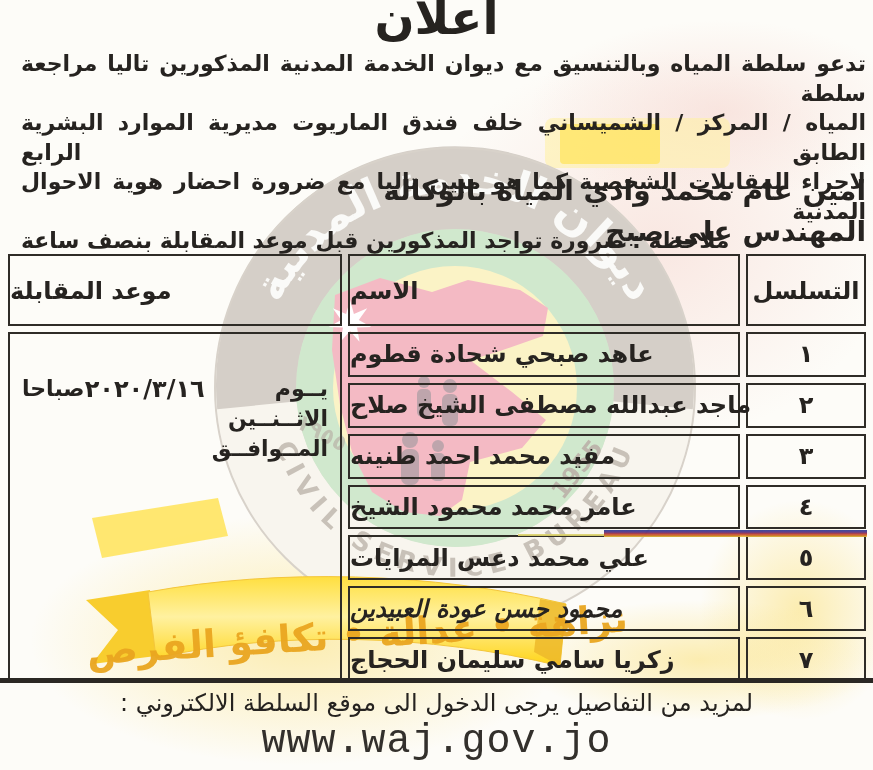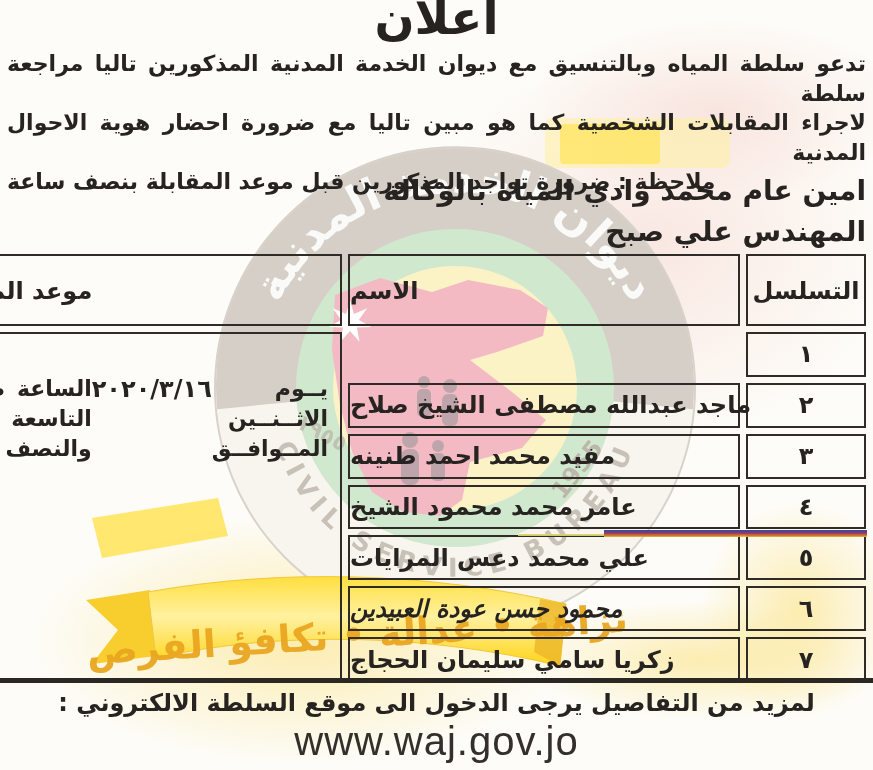--- a/index.html
+++ b/index.html
@@ -4,21 +4,21 @@
 <style>
   html,body{margin:0;padding:0;background:#e8e8e8;}
   .page{position:relative;width:873px;height:770px;background:#fdfcf8;overflow:hidden;
         font-family:"DejaVu Sans",sans-serif;color:#262320;direction:rtl;margin:0 auto;}
   .layer{position:absolute;inset:0;}
   .content{position:absolute;inset:0;z-index:2;}
 
   .title{position:absolute;top:-10px;left:0;right:0;margin:0;text-align:center;
          font-size:47px;font-weight:700;letter-spacing:1px;}
 
-  .intro{position:absolute;top:49px;right:7px;left:7px;}
+  .intro{position:absolute;top:49px;right:7px;left:21px;}
   .intro-line{font-size:22px;font-weight:700;line-height:29.5px;}
   .intro-line.fill{text-align:justify;text-align-last:justify;}
   .intro-line.last{text-align:left;}
 
   .sig{position:absolute;top:170px;right:7px;font-size:28px;font-weight:700;line-height:41px;}
 
   .atable{position:absolute;top:254px;right:7px;width:858px;height:428px;display:grid;
           grid-template-columns:120px 392px 1fr;grid-template-rows:72px repeat(7,1fr);gap:6px;}
   .cell{border:2.5px solid #2f2c27;display:flex;align-items:center;justify-content:center;
         font-weight:700;background:transparent;}
@@ -35,23 +35,23 @@
   .sched-line.sl2{font-size:24px;text-align:center;letter-spacing:1px;}
   .sched-line.sl4{text-align:center;}
 
   .rainbow{position:absolute;left:604px;top:530px;width:263px;height:7px;z-index:3;opacity:.92;
     background:linear-gradient(to bottom,#2c3c96 0%,#553083 30%,#b03136 55%,#d8702c 75%,#e5cf43 100%);}
   .rainbow::before{content:"";position:absolute;left:-86px;top:4px;width:86px;height:2px;background:#ddd46e;}
 
   .bottom-rule{position:absolute;left:0;top:678px;width:873px;height:5px;background:#2b2824;z-index:2;}
 
   .footer-note{position:absolute;top:689px;left:0;right:0;text-align:center;
-               font-size:24px;font-weight:700;}
+               font-size:24px;font-weight:400;}
   .footer-url{position:absolute;top:719px;left:0;right:0;text-align:center;direction:ltr;
-              font-family:Liberation Sans, sans-serif;font-size:40px;color:#33302c;letter-spacing:1px;}
+              font-family:Liberation Mono, monospace;font-size:40px;color:#33302c;letter-spacing:1px;}
 </style>
 </head>
 <body>
 
 <div class="page">
 
   <div class="layer" style="z-index:1;">
     <svg width="873" height="770" viewBox="0 0 873 770" xmlns="http://www.w3.org/2000/svg">
       <defs>
         <radialGradient id="gp" cx="50%" cy="50%" r="50%">
@@ -119,40 +119,41 @@
       </g>
     </svg>
   </div>
 
   <div class="content">
 
     <h1 class="title">اعلان</h1>
 
     <div class="intro" id="intro">
         <div class="intro-line fill">تدعو سلطة المياه وبالتنسيق مع ديوان الخدمة المدنية المذكورين تاليا مراجعة سلطة</div>
+        <div class="intro-line fill">المياه / المركز / الشميساني خلف فندق الماريوت مديرية الموارد البشرية الطابق الرابع</div>
         <div class="intro-line fill">لاجراء المقابلات الشخصية كما هو مبين تاليا مع ضرورة احضار هوية الاحوال المدنية</div>
         <div class="intro-line last">ملاحظة : ضرورة تواجد المذكورين قبل موعد المقابلة بنصف ساعة</div>
       </div>
 
     <div class="sig">
       <div>امين عام محمد وادي المياه بالوكالة</div>
       <div>المهندس علي صبح</div>
     </div>
 
     <div class="atable" id="grid">
       <div class="cell th th-serial">التسلسل</div>
       <div class="cell th th-name">الاسم</div>
       <div class="cell th th-date">موعد المقابلة</div>
       <div class="cell schedule" id="schedule">
           <div class="sched-line sl1">يــوم الاثــنــين المــوافــق</div>
           <div class="sched-line sl2">٢٠٢٠/٣/١٦</div>
-          <div class="sched-line sl3">الساعة التاسعة والنصف</div>
           <div class="sched-line sl4">صباحا</div>
         </div>
     <div class="cell serial" style="grid-area: 2 / 1;">١</div>
+        <div class="cell name" style="grid-area: 2 / 2;">عاهد صبحي شحادة قطوم</div>
         <div class="cell serial" style="grid-area: 3 / 1;">٢</div>
         <div class="cell name" style="grid-area: 3 / 2;">ماجد عبدالله مصطفى الشيخ صلاح</div>
         <div class="cell serial" style="grid-area: 4 / 1;">٣</div>
         <div class="cell name" style="grid-area: 4 / 2;">مفيد محمد احمد طنينه</div>
         <div class="cell serial" style="grid-area: 5 / 1;">٤</div>
         <div class="cell name" style="grid-area: 5 / 2;">عامر محمد محمود الشيخ</div>
         <div class="cell serial" style="grid-area: 6 / 1;">٥</div>
         <div class="cell name" style="grid-area: 6 / 2;">علي محمد دعس المرايات</div>
         <div class="cell serial" style="grid-area: 7 / 1;">٦</div>
         <div class="cell name" style="grid-area: 7 / 2; font-style: italic;">محمود حسن عودة العبيدين</div>

